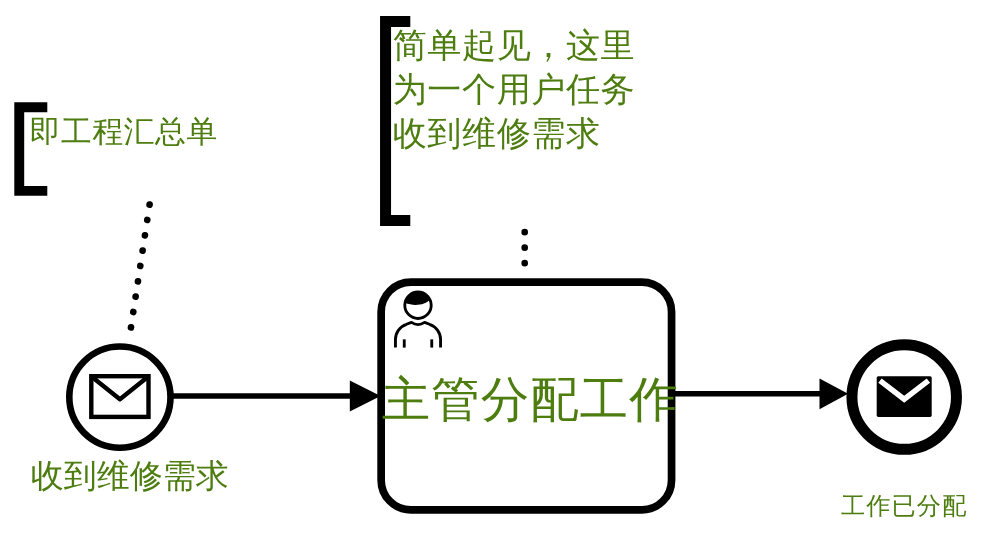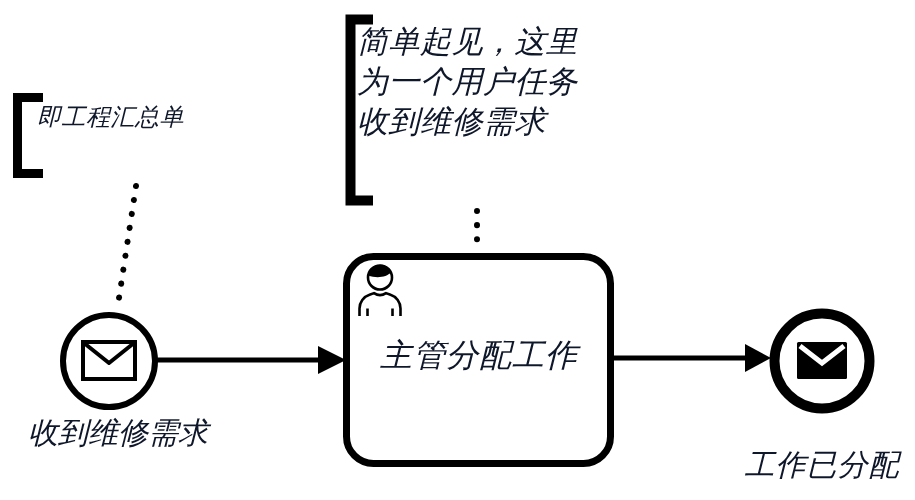--- a/index.html
+++ b/index.html
@@ -18,26 +18,26 @@
   .evt-end{stroke:#000;stroke-width:10;fill:#fff;}
   .env{stroke:#000;stroke-width:4;fill:#fff;}
   .env-flap{stroke:#000;stroke-width:4;fill:none;stroke-linejoin:round;}
   .env-filled{fill:#000;stroke:none;}
   .env-flap-white{stroke:#fff;stroke-width:5;fill:none;}
   .task-box{stroke:#000;stroke-width:7;fill:#fff;}
   .person{stroke:#000;stroke-width:2.6;fill:#fff;stroke-linejoin:round;}
   .person-line{stroke:#000;stroke-width:2.6;fill:none;}
   .person-hair{fill:#000;stroke:none;}
   
-  .label{position:absolute;color:#0f172a;white-space:nowrap;font-style:italic;}
-  .ann1{left:27px;top:101px;font-size:24px;letter-spacing:0.5px;margin-left:10px;}
+  .label{position:absolute;color:#4d7c0f;white-space:nowrap;}
+  .ann1{left:27px;top:101px;font-size:28px;letter-spacing:0.5px;}
   .ann2{left:357px;top:22px;font-size:31px;line-height:40px;letter-spacing:0.5px;}
   .start-label{left:8px;top:413px;width:200px;text-align:right;font-size:30px;}
-  .task-label{left:347px;top:334px;width:264px;text-align:center;font-size:32px;letter-spacing:1px;}
-  .end-label{left:737px;top:445px;width:170px;text-align:center;font-size:30px;letter-spacing:1px;}
+  .task-label{left:347px;top:334px;width:264px;text-align:center;font-size:44px;letter-spacing:1px;}
+  .end-label{left:737px;top:445px;width:170px;text-align:center;font-size:22px;letter-spacing:1px;}
 </style>
 </head>
 <body>
 
 <div class="canvas">
 
   <svg class="layer" viewBox="0 0 915 500">
 
     <path class="bracket" d="M43,97.5 H17.5 V173.5 H43"></path>
 

